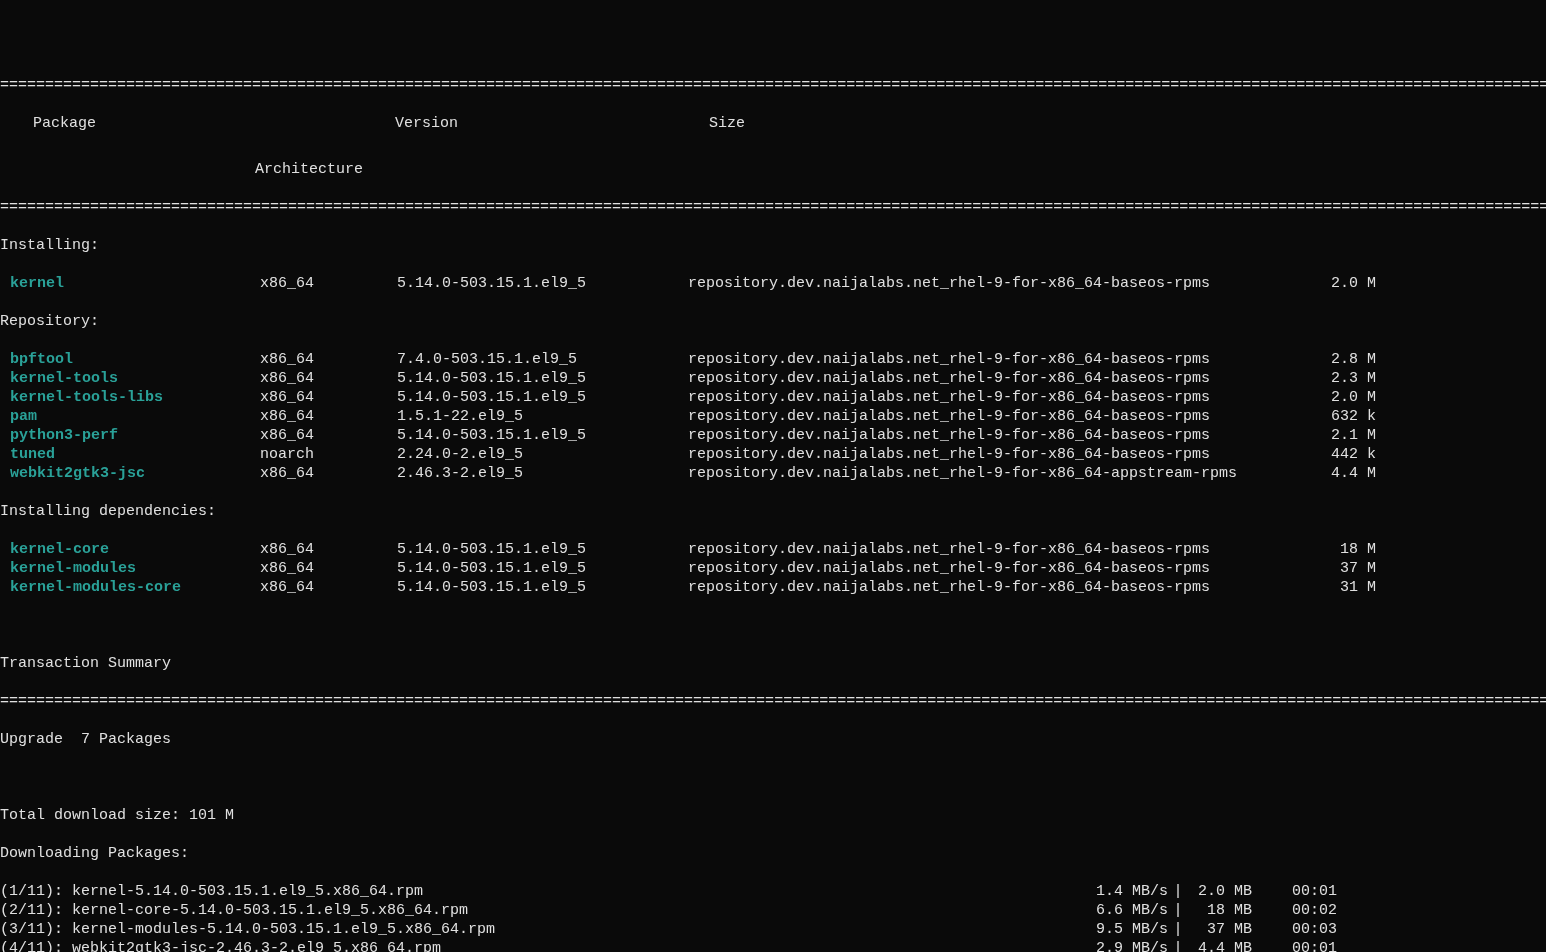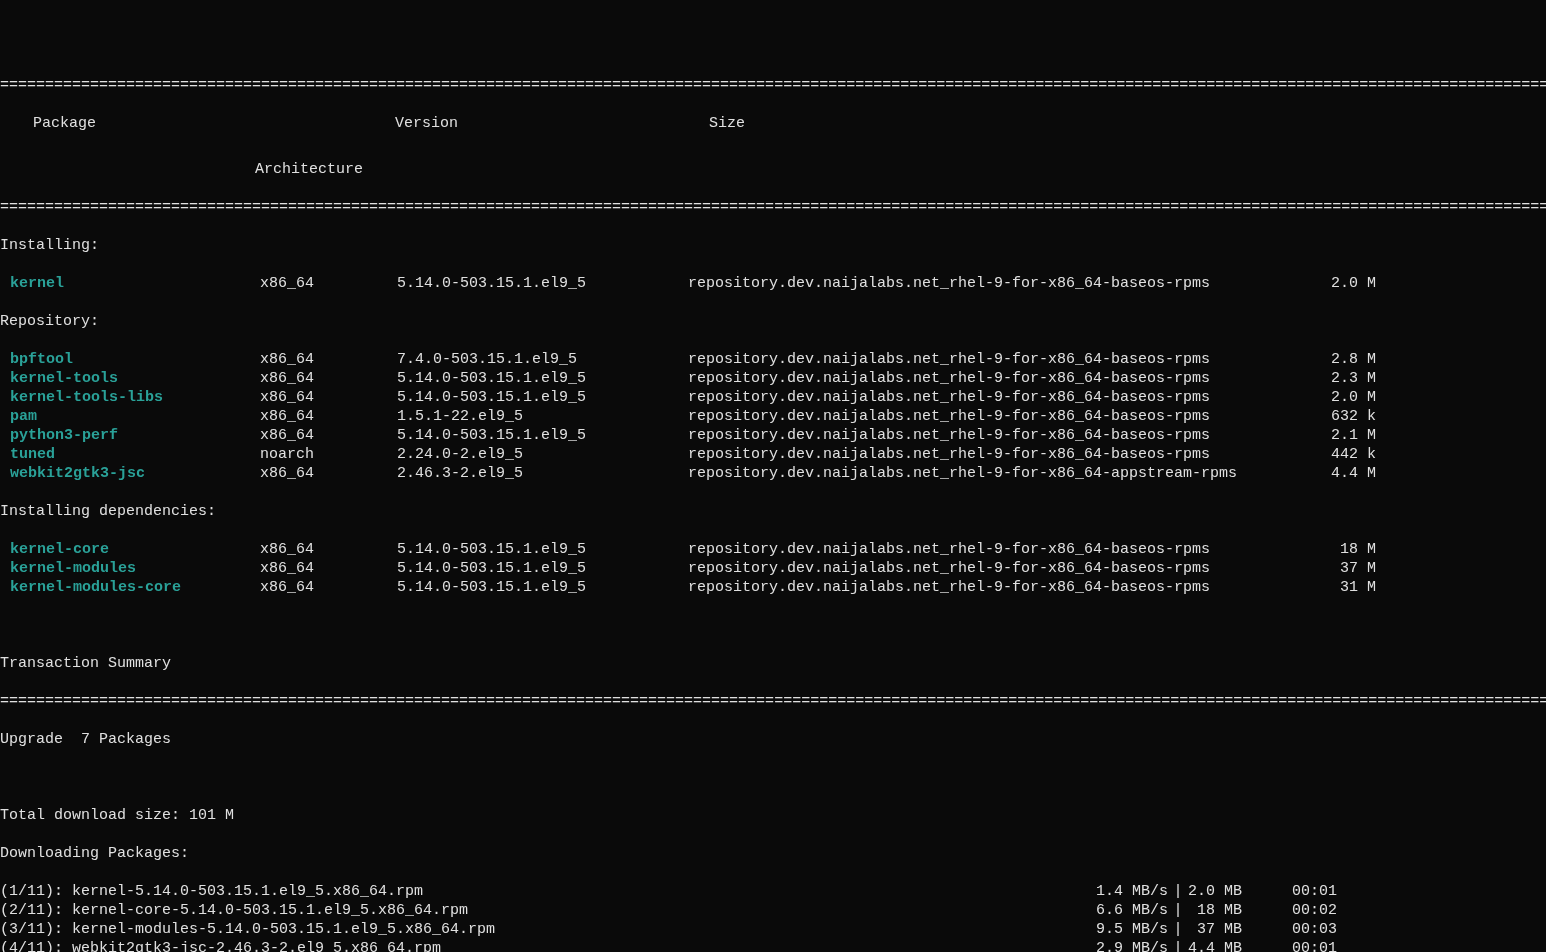--- a/index.html
+++ b/index.html
@@ -26,21 +26,21 @@
   .col-size { width: 60px; text-align: right; }
   .hdr-package { width: 255px; padding-left: 24px; }
   .hdr-arch { width: 140px; margin-top: 46px; }
   .hdr-version { width: 290px; }
   .hdr-repo { width: 630px; }
   .hdr-size { width: 60px; text-align: right; }
   .dl-row { display: flex; }
   .dl-left { width: 1080px; }
   .dl-speed { width: 88px; text-align: right; }
   .dl-sep { width: 20px; text-align: center; }
-  .dl-size { width: 74px; text-align: left; }
+  .dl-size { width: 74px; text-align: center; }
   .dl-gap { width: 30px; }
   .dl-time { width: 60px; }
 </style>
 </head>
 <body>
 
 
 <div class="terminal">
 <div>================================================================================================================================================================================</div>
 <div class="row">

